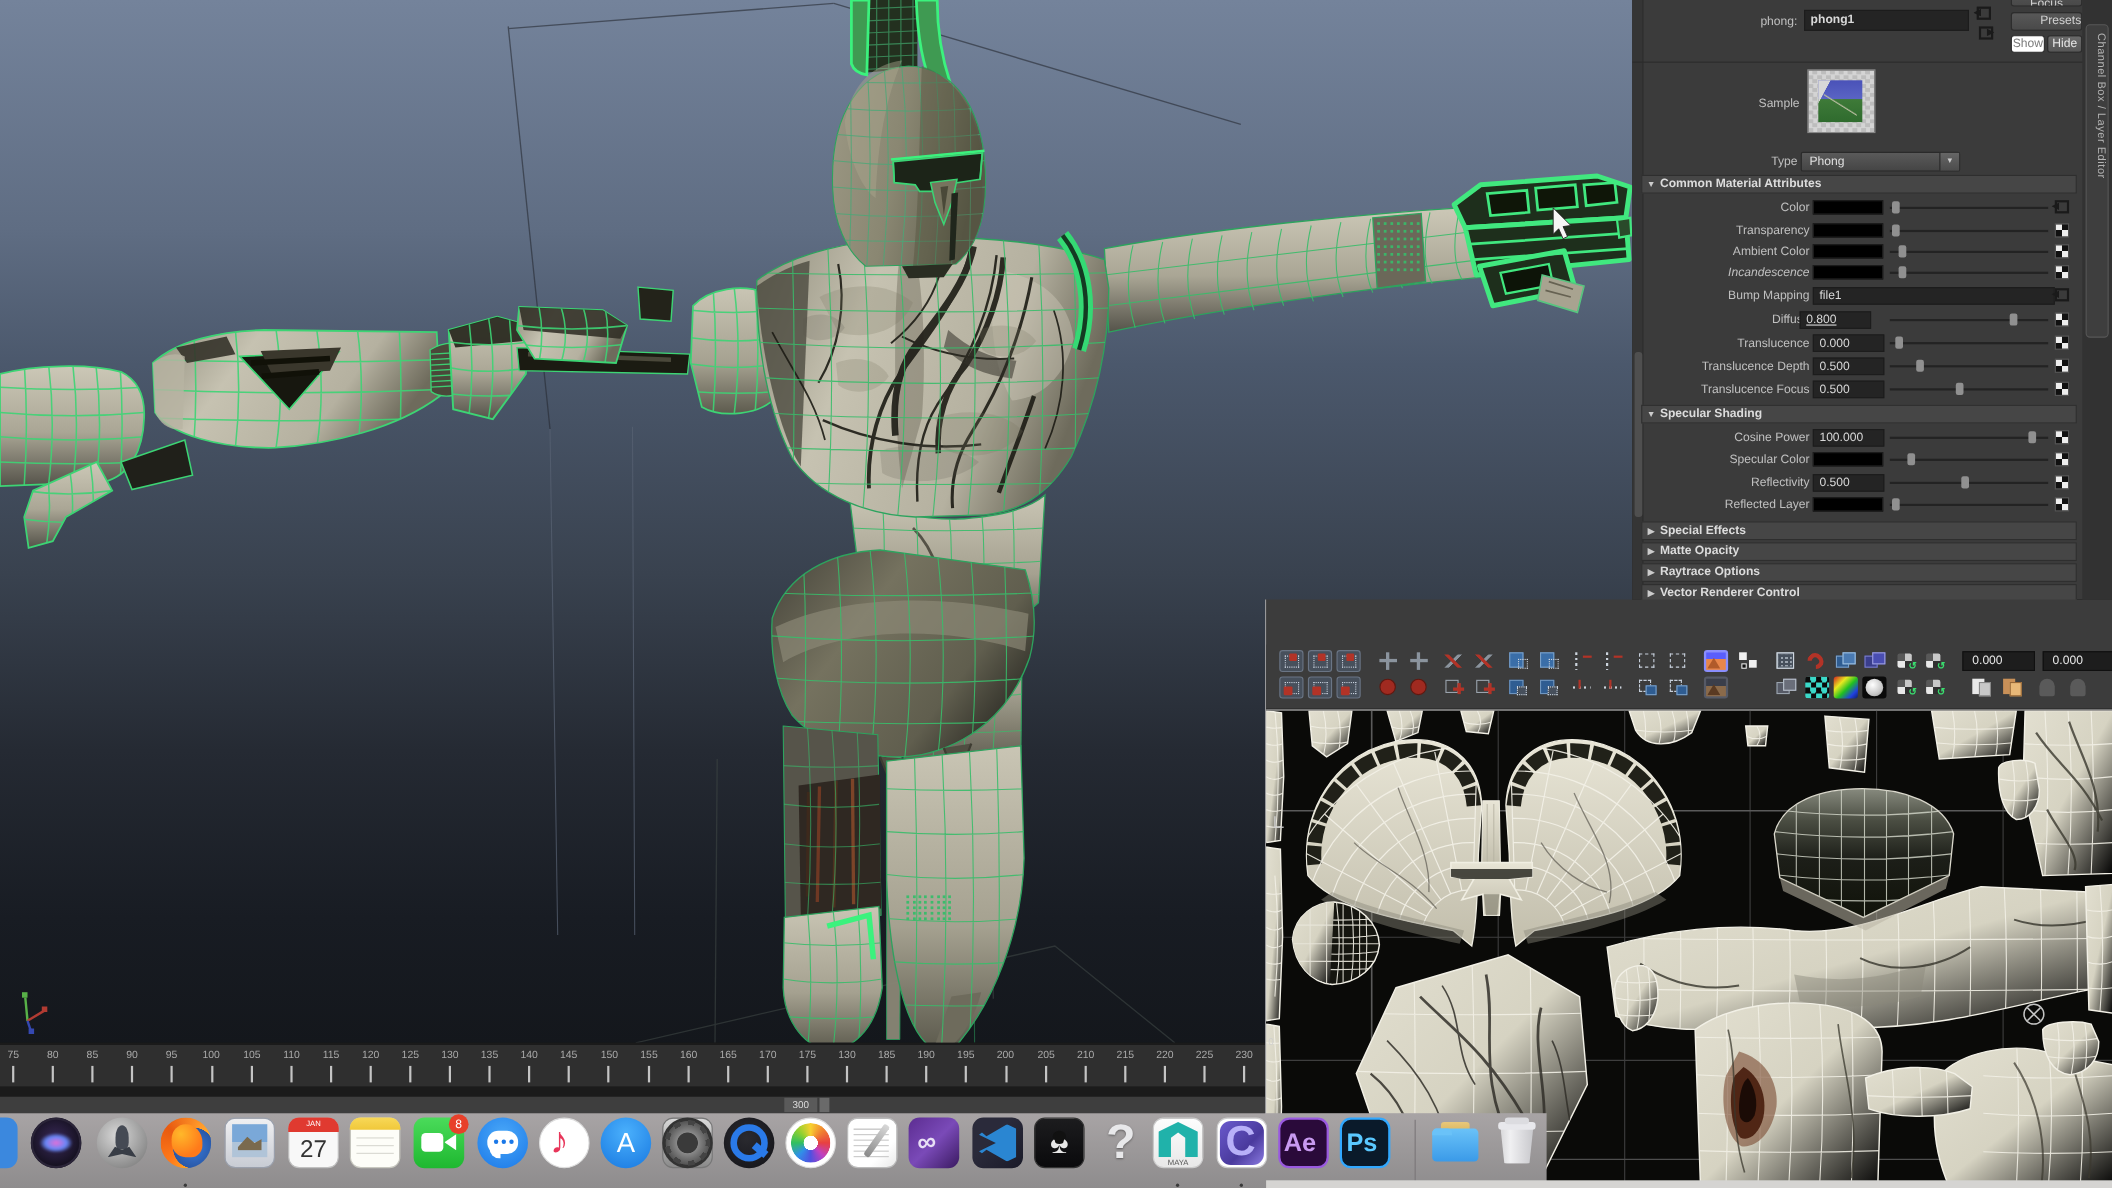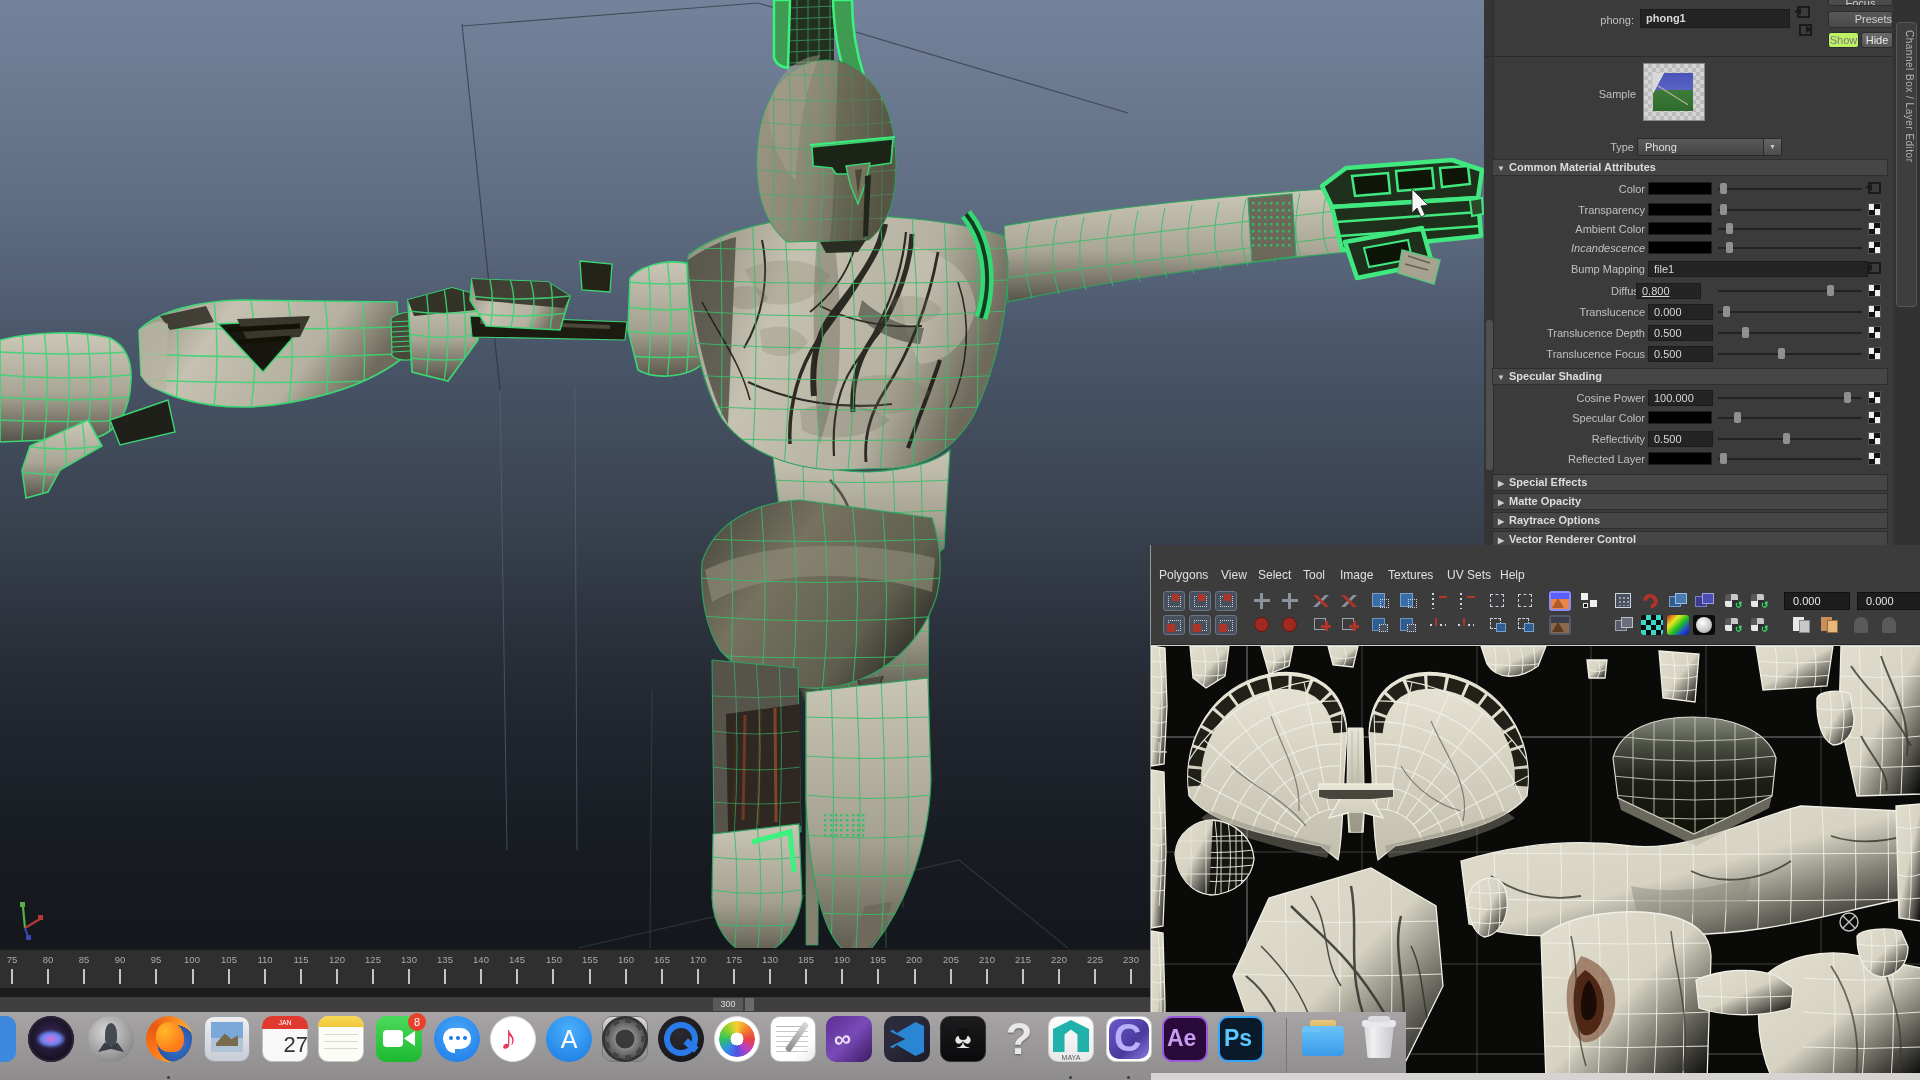--- a/index.html
+++ b/index.html
@@ -508,21 +508,21 @@
   <div style="position:absolute;left:0;top:0;width:10px;height:545px;background:#353535;border-right:1px solid #2e2e2e;"></div>
     <div style="position:absolute;left:2px;top:320px;width:7px;height:150px;background:#4f4f4f;border-radius:3px;"></div>
   <div class="lbl" style="left:60px;top:14px;width:90px;">phong:</div>
   <div class="field" style="left:156px;top:9px;width:150px;height:19px;line-height:17px;font-weight:bold;">phong1</div>
   <div style="position:absolute;left:313px;top:6px;width:13px;height:12px;border:2px solid #1a1a1a;background:#3b3b3b;"></div>
   <div style="position:absolute;left:310px;top:8px;width:7px;height:7px;background:#1a1a1a;clip-path:polygon(0 50%,100% 0,100% 100%);"></div>
   <div style="position:absolute;left:315px;top:24px;width:13px;height:12px;border:2px solid #1a1a1a;background:#3b3b3b;"></div>
   <div style="position:absolute;left:322px;top:26px;width:7px;height:7px;background:#1a1a1a;clip-path:polygon(0 0,100% 50%,0 100%);"></div>
   <div class="btn" style="left:344px;top:-13px;width:65px;height:19px;line-height:30px;">Focus</div>
   <div class="btn" style="left:344px;top:11px;width:65px;height:17px;line-height:15px;text-align:right;">Presets</div>
-  <div class="btn" style="left:344px;top:32px;width:31px;height:16px;line-height:14px;color:#7a7a7a;background:#bef264;">Show</div>
+  <div class="btn" style="left:344px;top:32px;width:31px;height:16px;line-height:14px;color:#7a7a7a;background:#ffffff;">Show</div>
   <div class="btn" style="left:377px;top:32px;width:32px;height:16px;line-height:14px;background:linear-gradient(#6a6a6a,#575757);color:#e8e8e8;">Hide</div>
   <div style="position:absolute;left:0;top:56px;width:436px;height:1px;background:#2b2b2b;"></div>
   <div class="lbl" style="left:60px;top:88px;width:92px;">Sample</div>
   <div style="position:absolute;left:159px;top:63px;width:62px;height:58px;
 background:repeating-conic-gradient(#bdbdbd 0 25%,#d4d4d4 0 50%) 0 0/8px 8px;border:1px solid #888;">
 <div style="position:absolute;left:9px;top:9px;width:40px;height:38px;background:linear-gradient(#4a52b8 0%,#5a64c4 45%,#3e7a38 46%,#2f6b2e 100%);"></div>
 <div style="position:absolute;left:9px;top:9px;width:40px;height:38px;background:linear-gradient(118deg,#d8d8d8 18%,transparent 19%);"></div>
 <div style="position:absolute;left:14px;top:16px;width:30px;height:31px;background:linear-gradient(32deg, transparent 48%, #b9bda0 50%, transparent 53%);"></div>
 </div>
   <div class="lbl" style="left:60px;top:141px;width:90px;">Type</div>
@@ -623,30 +623,20 @@
       <div class="handle" style="left:2px;"></div>
     </div>
   <div class="mapbtn" style="left:384px;top:452px;"></div>
   </div>
   <div id="cbtab" class="abs">
     <div class="tab"></div>
     <div class="vtext">Channel Box / Layer Editor</div>
   </div>
 
   <div id="uvwin" class="abs">
-    <div id="uvmenu">
-      <span style="left:8px">Polygons</span>
-      <span style="left:70px">View</span>
-      <span style="left:107px">Select</span>
-      <span style="left:152px">Tool</span>
-      <span style="left:189px">Image</span>
-      <span style="left:237px">Textures</span>
-      <span style="left:296px">UV Sets</span>
-      <span style="left:349px">Help</span>
-    </div>
     <div id="uvtools">
       <div style="position:absolute;left:12px;top:5px;width:22px;height:20px;border-radius:3px;background:#47505c;border:1px solid #6a7585;">
         <div style="position:absolute;left:4px;top:4px;width:13px;height:11px;border:1px dotted #c7d0dc;"></div>
         <div style="position:absolute;left:8px;top:2px;width:7px;height:7px;background:#b23327;border-radius:1px;"></div>
       </div>
       <div style="position:absolute;left:12px;top:29px;width:22px;height:20px;border-radius:3px;background:#47505c;border:1px solid #6a7585;">
         <div style="position:absolute;left:4px;top:4px;width:13px;height:11px;border:1px dotted #c7d0dc;"></div>
         <div style="position:absolute;left:3px;top:8px;width:8px;height:8px;background:#b23327;border-radius:1px;"></div>
       </div>
       <div style="position:absolute;left:38px;top:5px;width:22px;height:20px;border-radius:3px;background:#47505c;border:1px solid #6a7585;">
@@ -1070,21 +1060,21 @@
       <div style="position:absolute;left:10px;top:6px;width:28px;height:30px;background:radial-gradient(circle at 30% 30%, #ffb82a, #ff7a1a 70%);border-radius:50% 60% 40% 50%;"></div>
     </div>
     <div class="dicon" style="left:204px;top:4px;width:46px;height:46px;">
       <div style="position:absolute;inset:0;border-radius:10px;background:linear-gradient(#f0f0f2,#c8ccd4);border:1px solid #9aa0ac;"></div>
       <div style="position:absolute;left:7px;top:6px;width:32px;height:30px;background:linear-gradient(#7aa8d8 0 55%,#b0c4d8 55% 100%);"></div>
       <div style="position:absolute;left:12px;top:16px;width:22px;height:14px;background:#7a6a4e;clip-path:polygon(0 80%,40% 10%,70% 50%,100% 25%,100% 100%,0 100%);"></div>
     </div>
     <div class="dicon" style="left:262px;top:4px;width:46px;height:46px;">
       <div style="position:absolute;inset:0;border-radius:10px;background:#f8f8f8;border:1px solid #c0c0c0;"></div>
       <div style="position:absolute;left:0;top:0;right:0;height:13px;background:#e03a30;border-radius:10px 10px 0 0;color:#fff;font-size:7px;text-align:center;line-height:13px;">JAN</div>
-      <div style="position:absolute;left:0;top:13px;right:0;bottom:0;color:#333;font-size:22px;text-align:right;line-height:31px;">27</div>
+      <div style="position:absolute;left:0;top:13px;right:0;bottom:0;color:#333;font-size:22px;text-align:center;line-height:31px;">27</div>
     </div>
     <div class="dicon" style="left:318px;top:4px;width:46px;height:46px;">
       <div style="position:absolute;inset:0;border-radius:10px;background:linear-gradient(#fdfdf8 0 100%);border:1px solid #c8c8c0;"></div>
       <div style="position:absolute;left:0;top:0;right:0;height:11px;background:linear-gradient(#f8d858,#f0c83a);border-radius:10px 10px 0 0;"></div>
       <div style="position:absolute;left:6px;top:18px;right:6px;height:1px;background:#d8d8d0;box-shadow:0 7px 0 #d8d8d0,0 14px 0 #d8d8d0;"></div>
     </div>
     <div class="dicon" style="left:376px;top:4px;width:46px;height:46px;">
       <div style="position:absolute;inset:0;border-radius:10px;background:linear-gradient(#4adb5a,#1eb830);"></div>
       <div style="position:absolute;left:7px;top:14px;width:20px;height:17px;background:#fff;border-radius:4px;"></div>
       <div style="position:absolute;left:28px;top:15px;width:11px;height:15px;background:#fff;clip-path:polygon(0 50%,100% 0,100% 100%);"></div>

